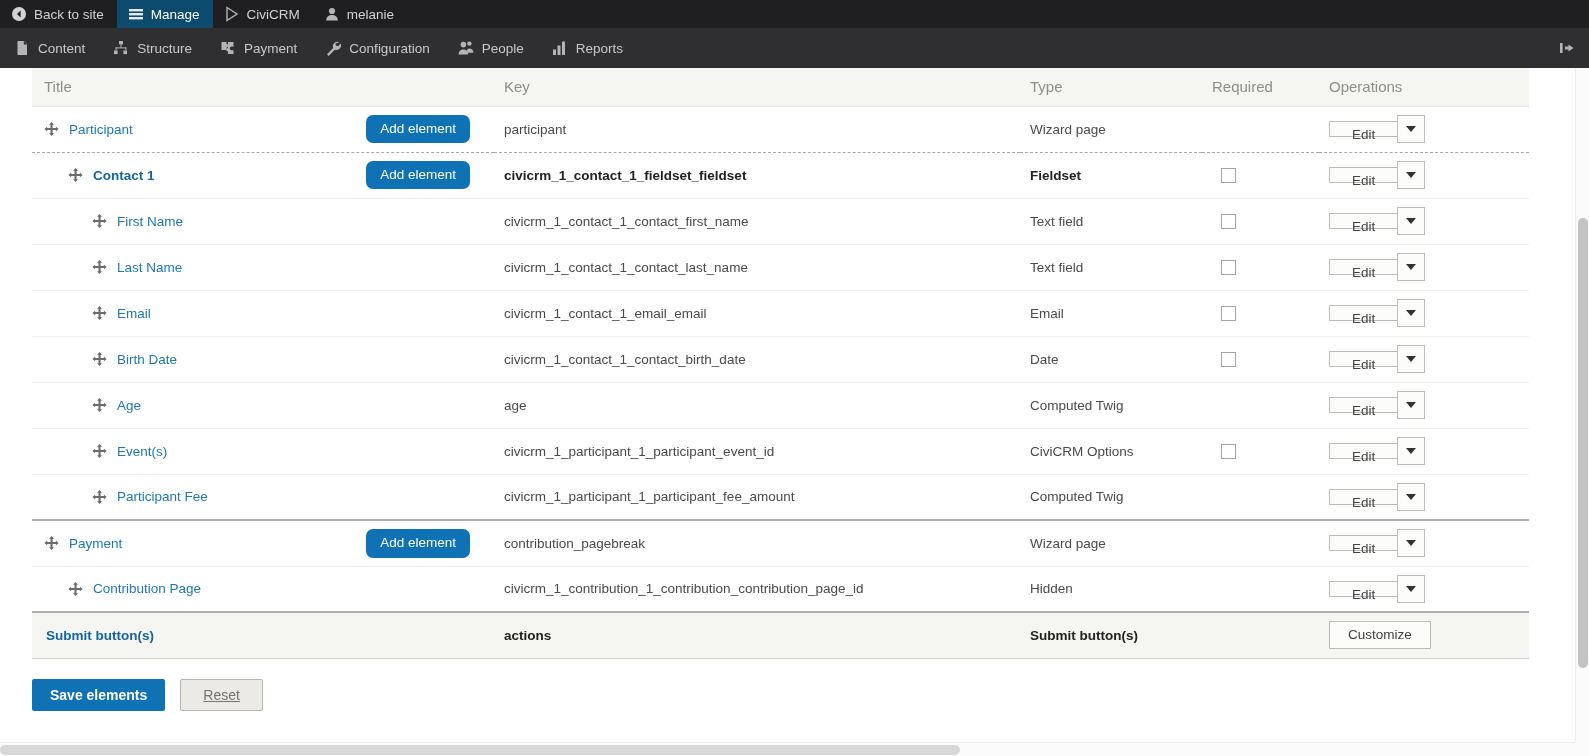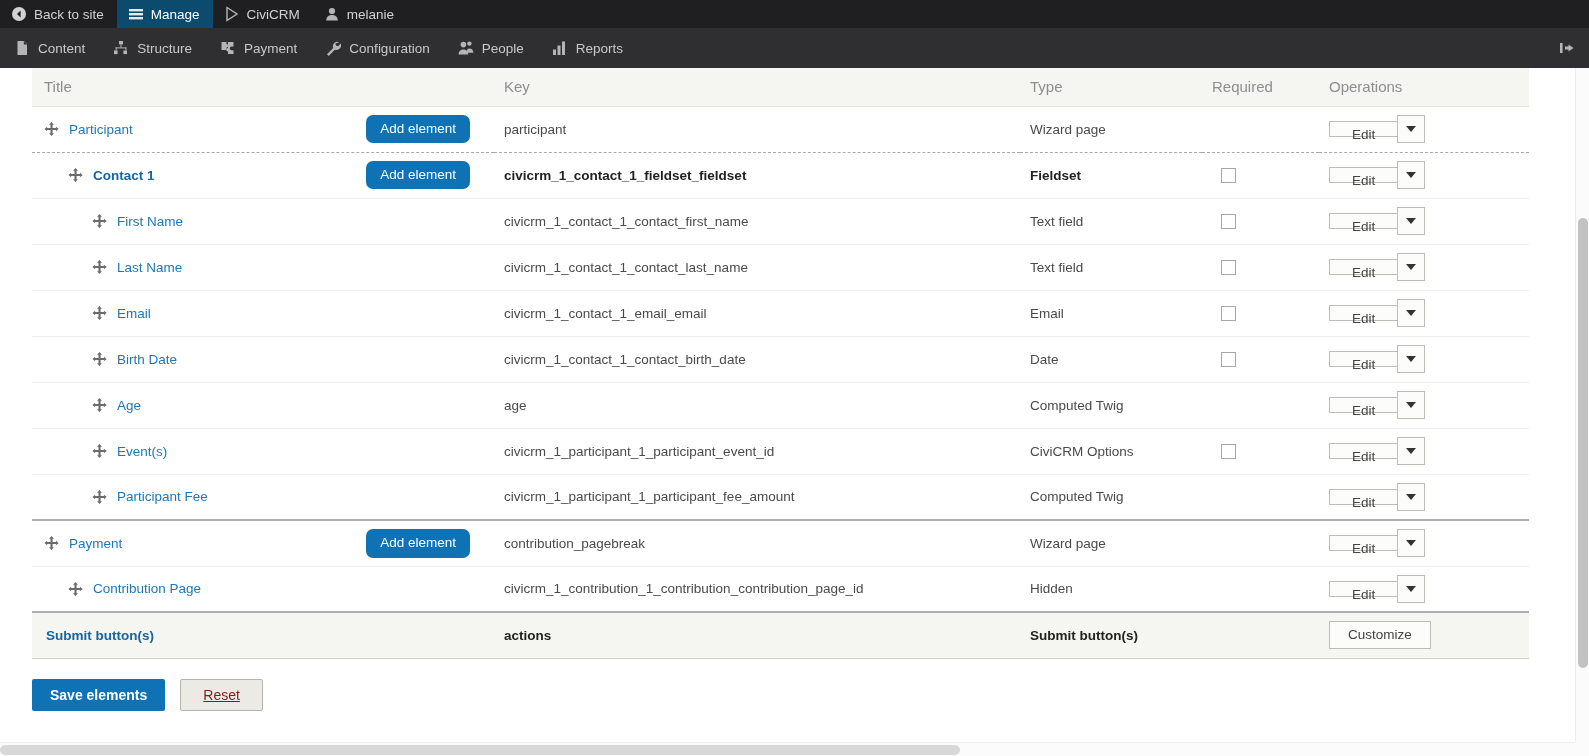--- a/index.html
+++ b/index.html
@@ -234,21 +234,21 @@
     font-size: 14px;
     border: none;
     border-radius: 2px;
     padding: 0 18px;
     height: 32px;
     cursor: pointer;
     font-family: "Liberation Sans", sans-serif;
   }
   .btn-secondary {
     background: #eceae4;
-    color: #7f1d1d;
+    color: #737373;
     font-size: 14px;
     border: 1px solid #b6b4ae;
     border-radius: 2px;
     padding: 0 22px;
     height: 32px;
     cursor: pointer;
     font-family: "Liberation Sans", sans-serif;
     text-decoration: underline;
   }
 

